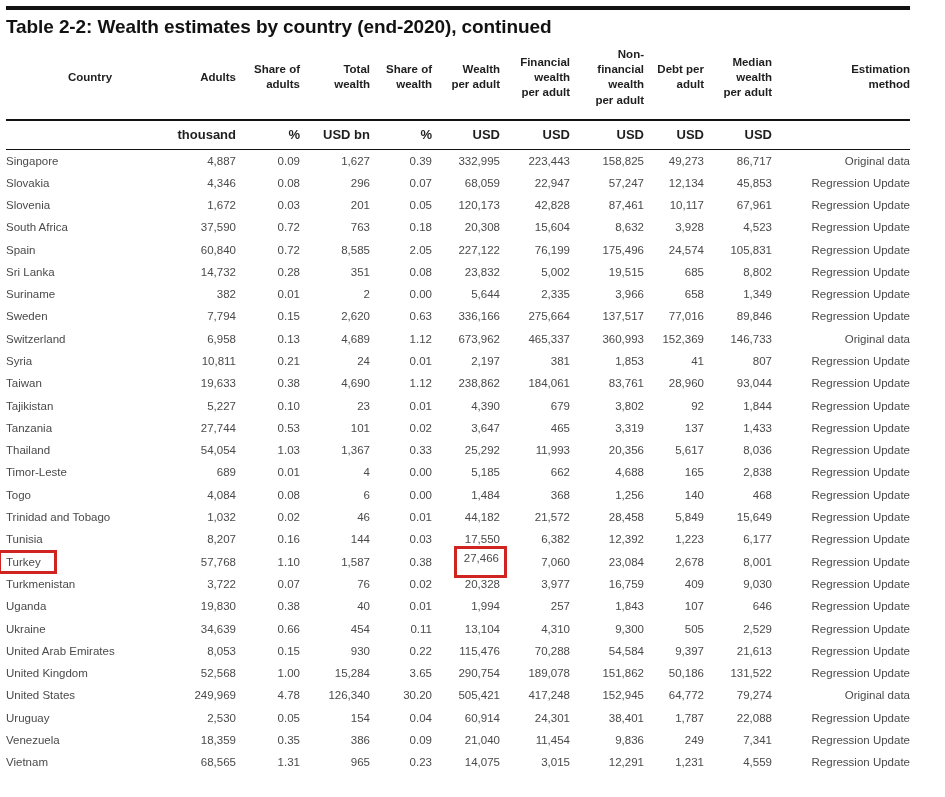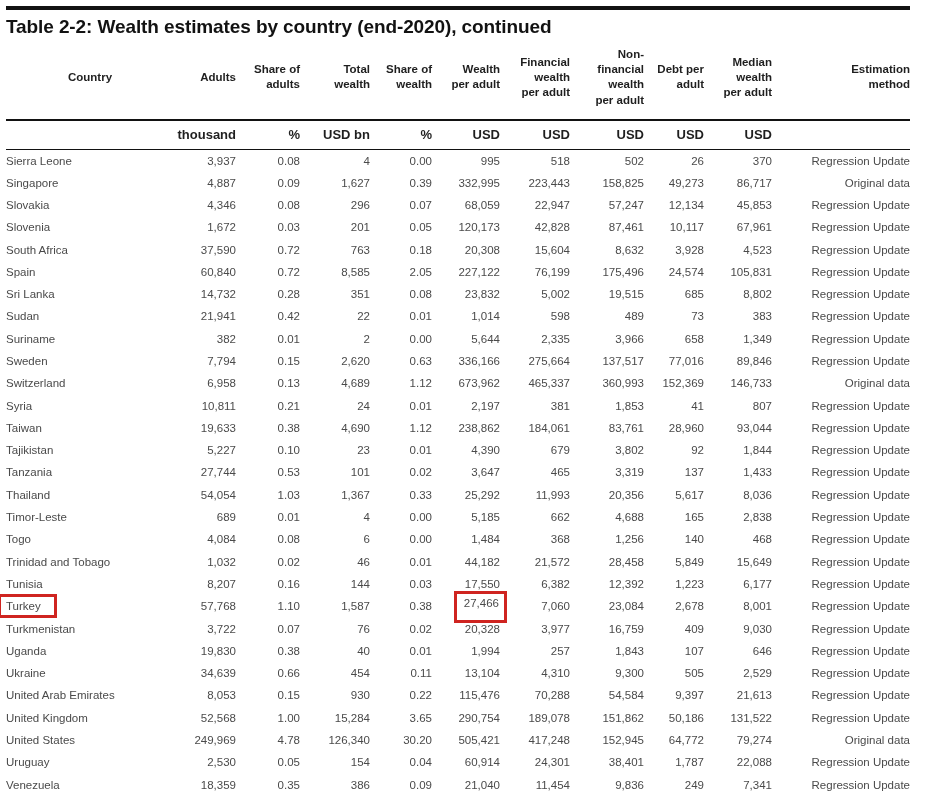--- a/index.html
+++ b/index.html
@@ -94,33 +94,20 @@
           <td>%</td>
           <td>USD bn</td>
           <td>%</td>
           <td>USD</td>
           <td>USD</td>
           <td>USD</td>
           <td>USD</td>
           <td>USD</td>
           <td></td>
         </tr>
-    <tr class="data">
-          <td class="country">Sierra Leone</td>
-          <td>3,937</td>
-          <td>0.08</td>
-          <td>4</td>
-          <td>0.00</td>
-          <td>995</td>
-          <td>518</td>
-          <td>502</td>
-          <td>26</td>
-          <td>370</td>
-          <td>Regression Update</td>
-        </tr>
         <tr class="data">
           <td class="country">Singapore</td>
           <td>4,887</td>
           <td>0.09</td>
           <td>1,627</td>
           <td>0.39</td>
           <td>332,995</td>
           <td>223,443</td>
           <td>158,825</td>
           <td>49,273</td>
@@ -186,33 +173,20 @@
           <td>351</td>
           <td>0.08</td>
           <td>23,832</td>
           <td>5,002</td>
           <td>19,515</td>
           <td>685</td>
           <td>8,802</td>
           <td>Regression Update</td>
         </tr>
         <tr class="data">
-          <td class="country">Sudan</td>
-          <td>21,941</td>
-          <td>0.42</td>
-          <td>22</td>
-          <td>0.01</td>
-          <td>1,014</td>
-          <td>598</td>
-          <td>489</td>
-          <td>73</td>
-          <td>383</td>
-          <td>Regression Update</td>
-        </tr>
-        <tr class="data">
           <td class="country">Suriname</td>
           <td>382</td>
           <td>0.01</td>
           <td>2</td>
           <td>0.00</td>
           <td>5,644</td>
           <td>2,335</td>
           <td>3,966</td>
           <td>658</td>
           <td>1,349</td>

